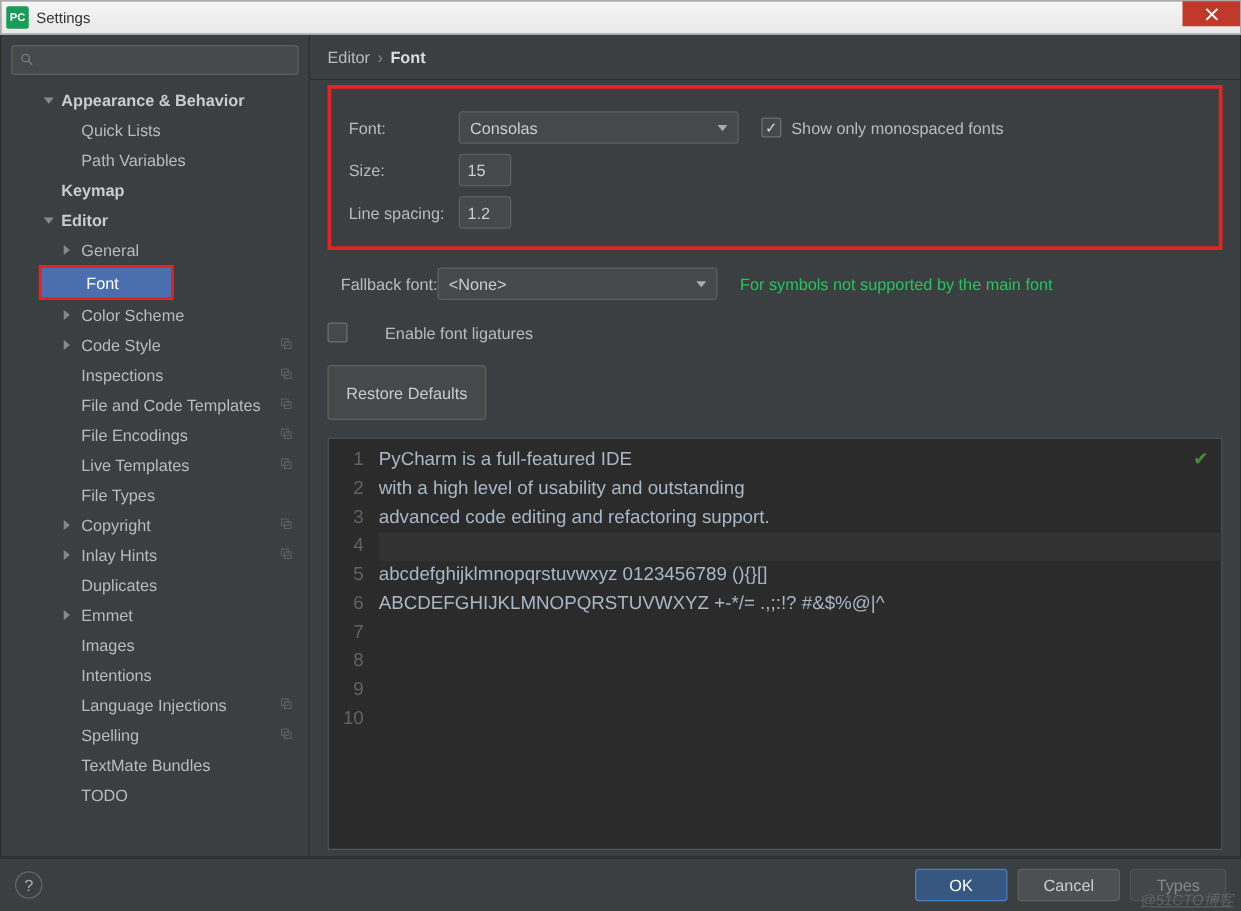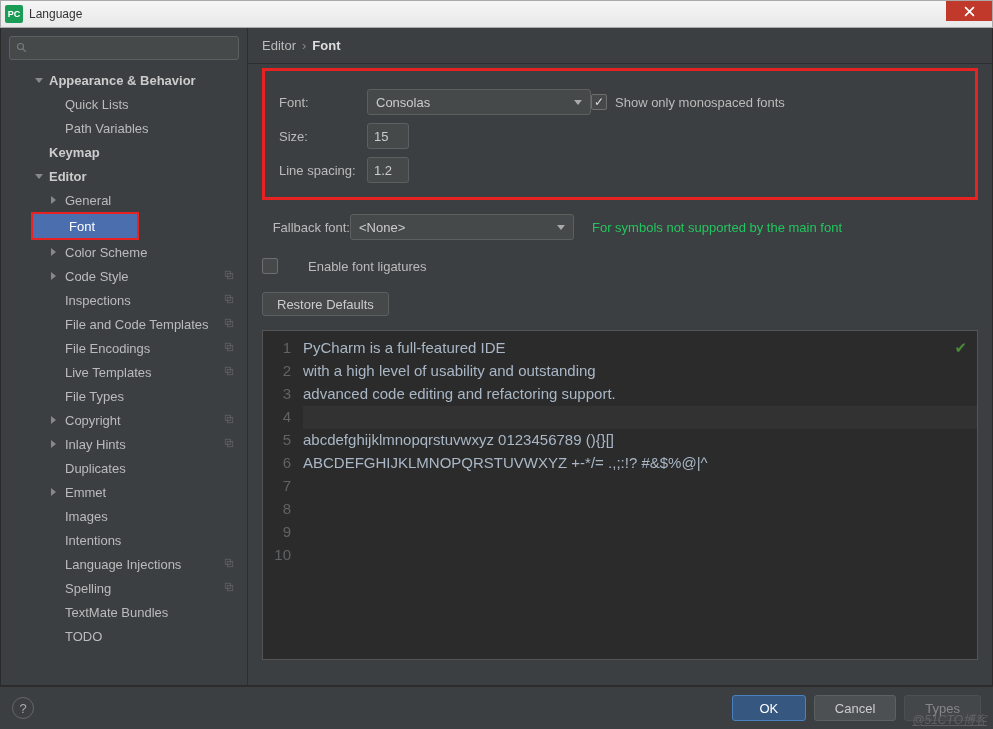--- a/index.html
+++ b/index.html
@@ -46,21 +46,21 @@
 .dropdown.wide { width: 224px; }
 .dropdown .chev { width: 0; height: 0; border-top: 5px solid #aaa; border-left: 4px solid transparent; border-right: 4px solid transparent; }
 .text-input { width: 42px; height: 26px; background: #45494a; border: 1px solid #5e6060; border-radius: 3px; color: #ccc; padding: 0 6px; font-size: 13px; }
 .checkbox-row { display: flex; align-items: center; font-size: 13px; color: #bbb; cursor: pointer; }
 .chk { width: 16px; height: 16px; background: #45494a; border: 1px solid #6e6e6e; border-radius: 2px; margin-right: 8px; display: flex; align-items: center; justify-content: center; }
 .chk.checked::after { content: "✓"; color: #ddd; font-size: 12px; line-height: 1; }
 .fallback-row { display: flex; align-items: center; margin-top: 14px; font-size: 13px; color: #bbb; }
 .fallback-row .lbl2 { width: 88px; text-align: right; }
 .hint { margin-left: 18px; color: #22c55e; }
 .ligatures-row { margin-top: 18px; gap: 22px; }
-.restore-btn { margin-top: 18px; height: 24px; padding: 0 14px; background: #45494a; border: 1px solid #5e6060; border-radius: 3px; color: #ccc; font-size: 13px; cursor: pointer; display: inline-flex; align-items: center; }
+.restore-btn { margin-top: 18px; height: 44px; padding: 0 14px; background: #45494a; border: 1px solid #5e6060; border-radius: 3px; color: #ccc; font-size: 13px; cursor: pointer; display: inline-flex; align-items: center; }
 
 .preview { margin-top: 14px; height: 330px; background: #2b2b2b; border: 1px solid #555; position: relative; font-family: Consolas, monospace; font-size: 15px; line-height: 1.5; display: flex; }
 .gutter { width: 36px; text-align: right; color: #606366; padding: 6px 8px 0 0; user-select: none; }
 .gutter div { height: 23px; }
 .code { flex: 1; padding: 6px 0 0 4px; color: #a9b7c6; }
 .code div { height: 23px; white-space: pre; }
 .code .hl { background: #323232; width: 100%; display: block; }
 .preview .check { position: absolute; top: 6px; right: 10px; color: #4a8b3a; }
 
 .footer { height: 43px; border-top: 1px solid #2e2e2e; display: flex; align-items: center; padding: 0 12px; background: #3c3f41; }
@@ -70,21 +70,21 @@
 .btn.primary { background: #365880; border: 1px solid #4a80bf; color: #fff; }
 .btn.sec { background: #4c5052; border: 1px solid #5e6060; color: #ccc; }
 .btn.disabled { opacity: 0.5; cursor: default; }
 .watermark { position: absolute; right: 6px; bottom: 0; color: #888; font-size: 12px; font-style: italic; opacity: 0.45; pointer-events: none; text-decoration: underline; }
 </style>
 </head>
 <body>
 
 <div class="titlebar">
   <div class="app-icon">PC</div>
-  <div class="titlebar-title">Language</div>
+  <div class="titlebar-title">Settings</div>
   <div class="titlebar-close">
     <svg viewBox="0 0 10 10">
         <path d="M1 1 L9 9 M9 1 L1 9" stroke="#fff" stroke-width="1.5"></path>
       </svg>
   </div>
 </div>
 
 <div class="main">
   <div class="sidebar">
     <div class="search-wrap">
@@ -226,21 +226,21 @@
     </div>
 
     <div class="content-body">
       <div class="form-block">
         <div class="form-row">
           <span class="lbl">Font:</span>
           <div class="dropdown wide">
             <span>Consolas</span>
             <span class="chev"></span>
           </div>
-          <div class="checkbox-row" style="">
+          <div class="checkbox-row" style="margin-left:18px">
             <span class="chk checked"></span>
             <span>Show only monospaced fonts</span>
           </div>
         </div>
         <div class="form-row">
           <span class="lbl">Size:</span>
           <input class="text-input" value="15" style="">
         </div>
         <div class="form-row">
           <span class="lbl">Line spacing:</span>

